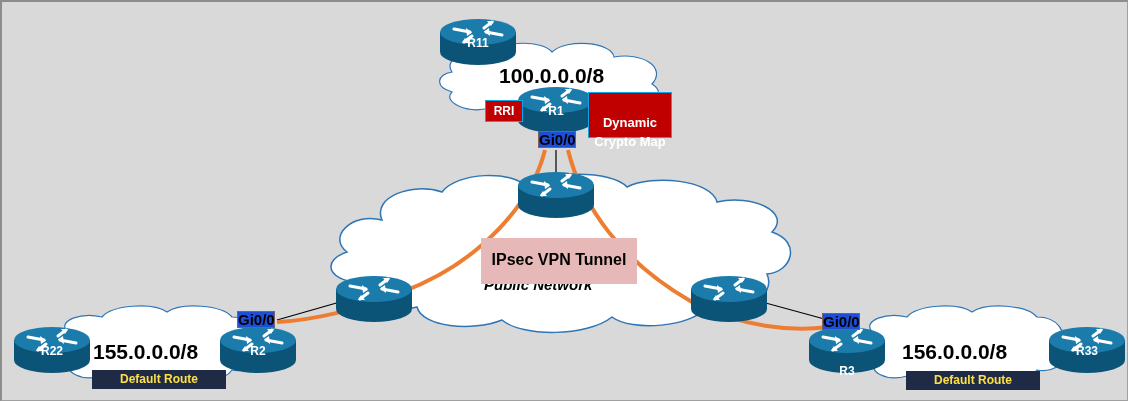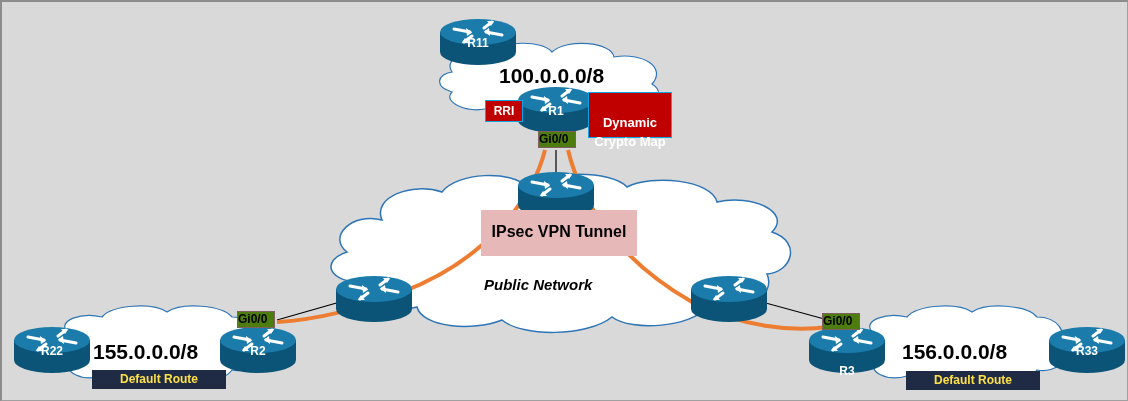--- a/index.html
+++ b/index.html
@@ -3,24 +3,24 @@
 <meta charset="utf-8">
 <style>
   html, body { margin: 0; padding: 0; }
   body { width: 1128px; height: 401px; overflow: hidden; background: #d9d9d9; font-family: "Liberation Sans", sans-serif; }
   #stage { position: relative; width: 1128px; height: 401px; box-sizing: border-box; border-left: 2px solid #8c8c8c; border-top: 2px solid #8c8c8c; border-right: 1px solid #a0a0a0; border-bottom: 1px solid #a0a0a0; background: #d9d9d9; }
   svg { position: absolute; left: 0; top: 0; }
   .lbl { position: absolute; font-weight: bold; color: #000; white-space: nowrap; }
   .net { font-size: 21px; }
   .pub { font-size: 15px; font-style: italic; }
   .rname { position: absolute; color: #fff; font-weight: bold; font-size: 12px; text-align: center; width: 80px; }
-  .gi { position: absolute; background: #4d7c0f; border: 1px solid #7f6060; font-size: 12px; font-weight: bold; text-align: left; width: 36px; height: 15px; line-height: 15px; color: #000; }
+  .gi { position: absolute; background: #1d4ed8; border: 1px solid #7f6060; font-size: 15px; font-weight: bold; text-align: left; width: 36px; height: 15px; line-height: 15px; color: #000; }
   .red { position: absolute; background: #c00000; border: 1px solid #0ea5e9; color: #fff; font-weight: bold; text-align: center; }
   .dr { position: absolute; background: #1f2a44; color: #fde047; font-weight: bold; font-size: 12px; text-align: center; width: 134px; height: 19px; line-height: 19px; }
-  .ipsec { position: absolute; background: #e6b8b7; color: #000; font-weight: bold; font-size: 16px; text-align: center; }
+  .ipsec { position: absolute; background: #e6b8b7; color: #000; font-weight: bold; font-size: 16px; text-align: center; margin-top: 28px; }
 </style>
 </head>
 <body>
 
 <div id="stage">
 <svg width="1128" height="401" viewBox="0 0 1128 401">
   <defs>
     <g id="router">
       <ellipse cx="0" cy="20" rx="38" ry="13" fill="#0b5478"></ellipse>
       <rect x="-38" y="0" width="76" height="20" fill="#0b5478"></rect>

